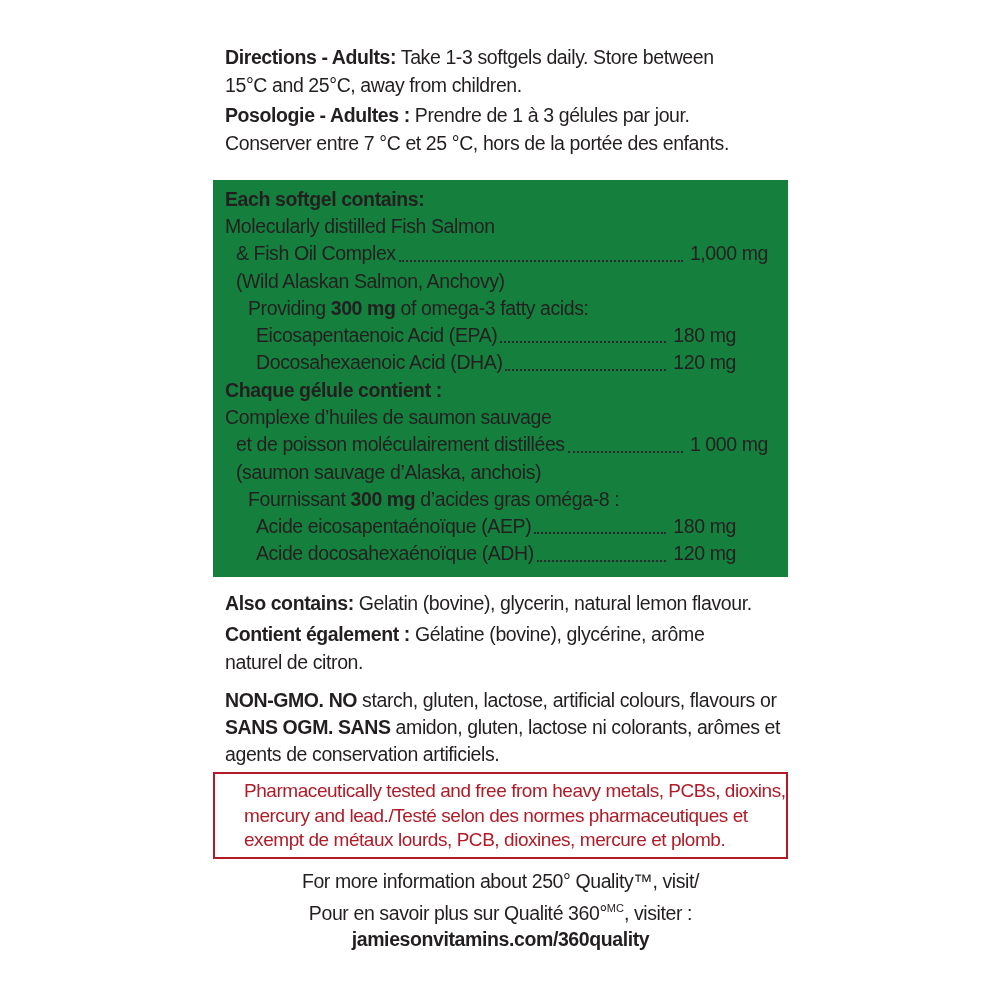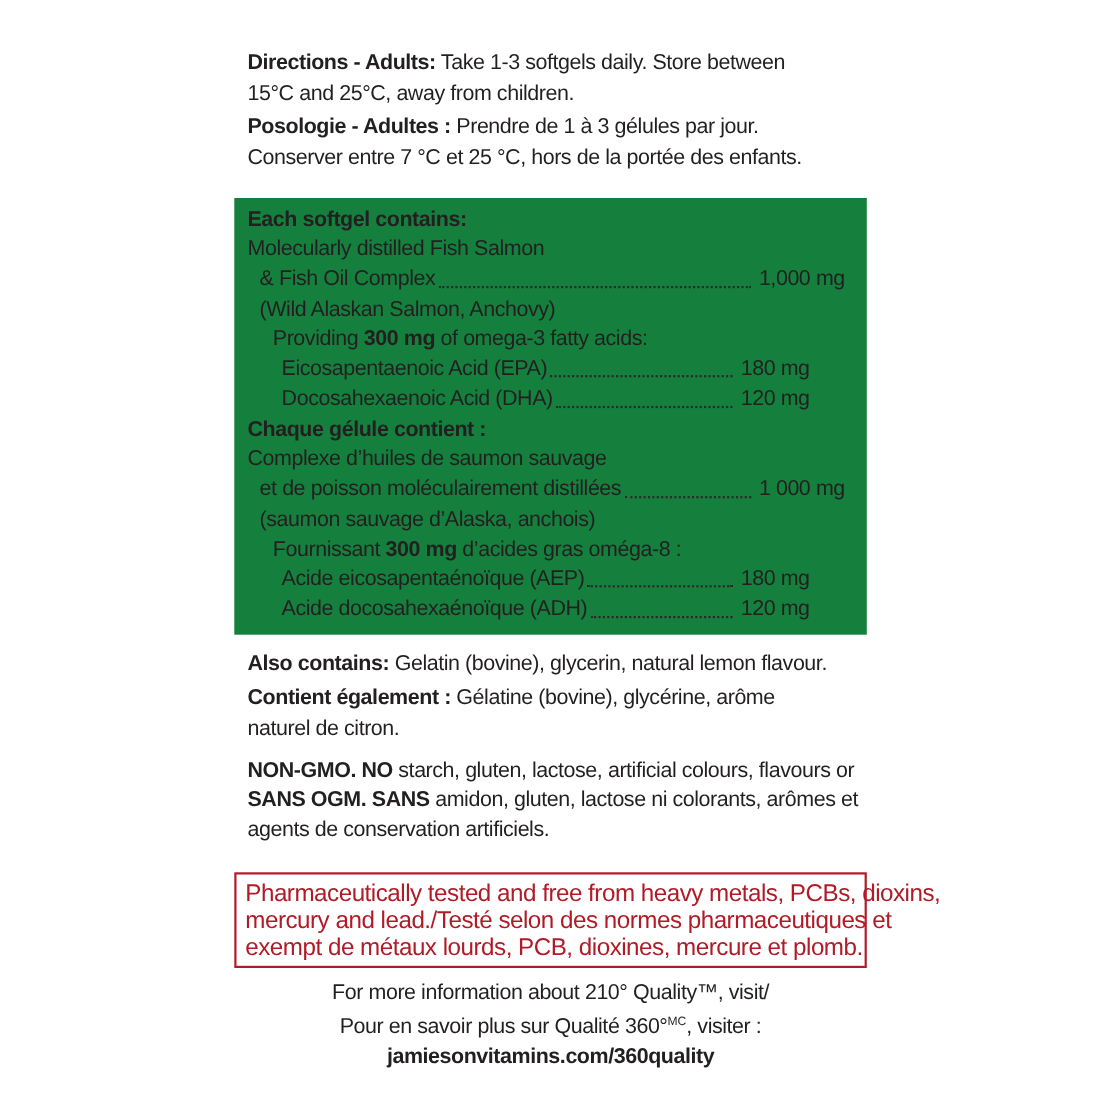--- a/index.html
+++ b/index.html
@@ -30,23 +30,23 @@
 
   
   .also { margin-top:13px; padding-left:12px; line-height:27.5px; }
   .also .para2 { margin-top:4px; }
 
   
   .nongmo { margin-top:11px; padding-left:12px; line-height:27px; }
 
   
   .purity {
-    margin-top:25px; border:2px solid #b01b27; color:#b01b27;
-    padding:5px 12px 4px 8px; line-height:24.5px;
-    font-size:22px; letter-spacing:-0.45px;
+    margin-top:4px; border:2px solid #b01b27; color:#b01b27;
+    padding:5px 12px 4px 29px; line-height:24.5px;
+    font-size:19px; letter-spacing:-0.45px;
   }
 
   
   .footer { margin-top:9px; text-align:center; line-height:27px; }
   .footer .url { font-weight:bold; }
   sup.sm { font-size:11px; letter-spacing:0; }
 </style>
 </head>
 <body>
 
@@ -121,19 +121,19 @@
       <div class="line">agents de conservation artificiels.</div>
     </div>
 
     <div class="purity">
       <div class="line">Pharmaceutically tested and free from heavy metals, PCBs, dioxins,</div>
       <div class="line">mercury and lead./Testé selon des normes pharmaceutiques et</div>
       <div class="line">exempt de métaux lourds, PCB, dioxines, mercure et plomb.</div>
     </div>
 
     <div class="footer">
-      <div class="line">For more information about 210° Quality™, visit/</div>
+      <div class="line">For more information about 250° Quality™, visit/</div>
       <div class="line"><span>Pour en savoir plus sur Qualité 360°</span><sup class="sm">MC</sup><span>, visiter :</span></div>
       <div class="line url">jamiesonvitamins.com/360quality</div>
     </div>
 
   </div>
 </div>
 
 </body></html>

